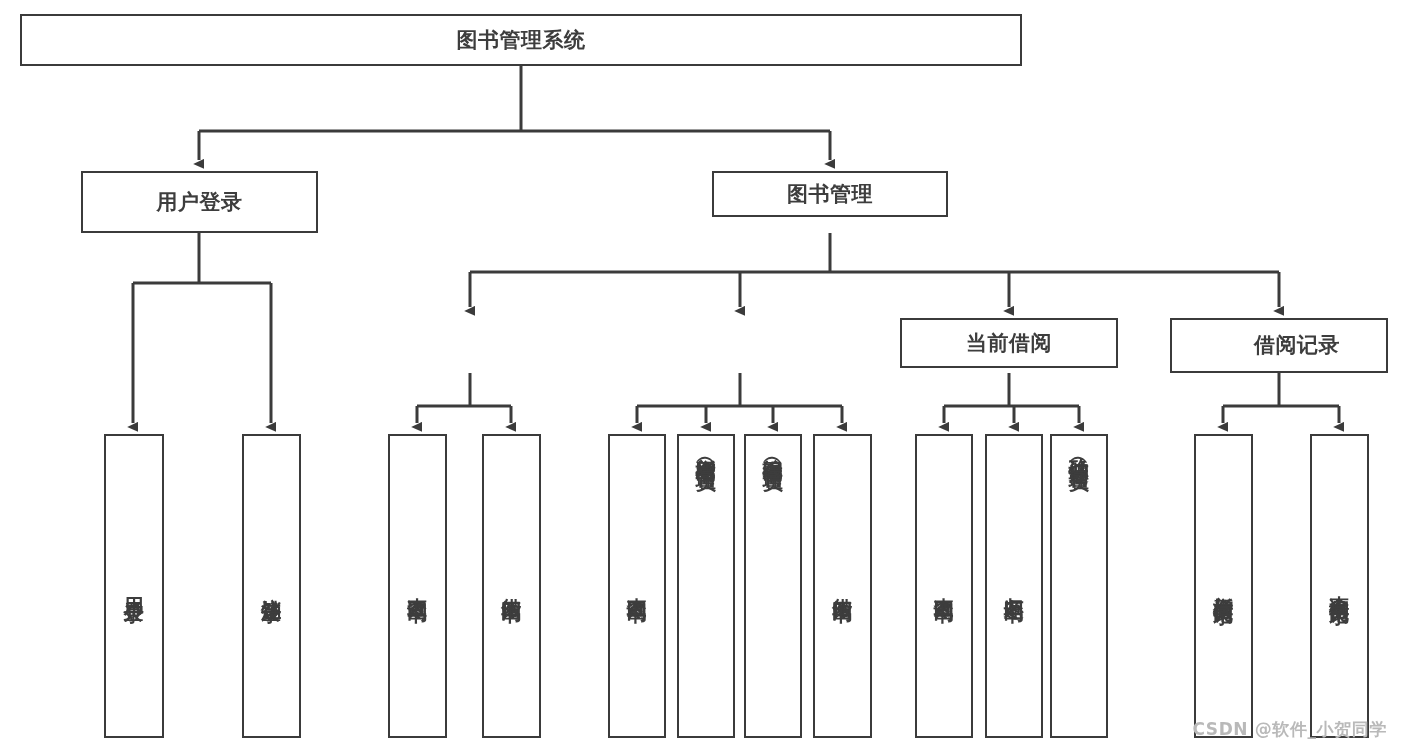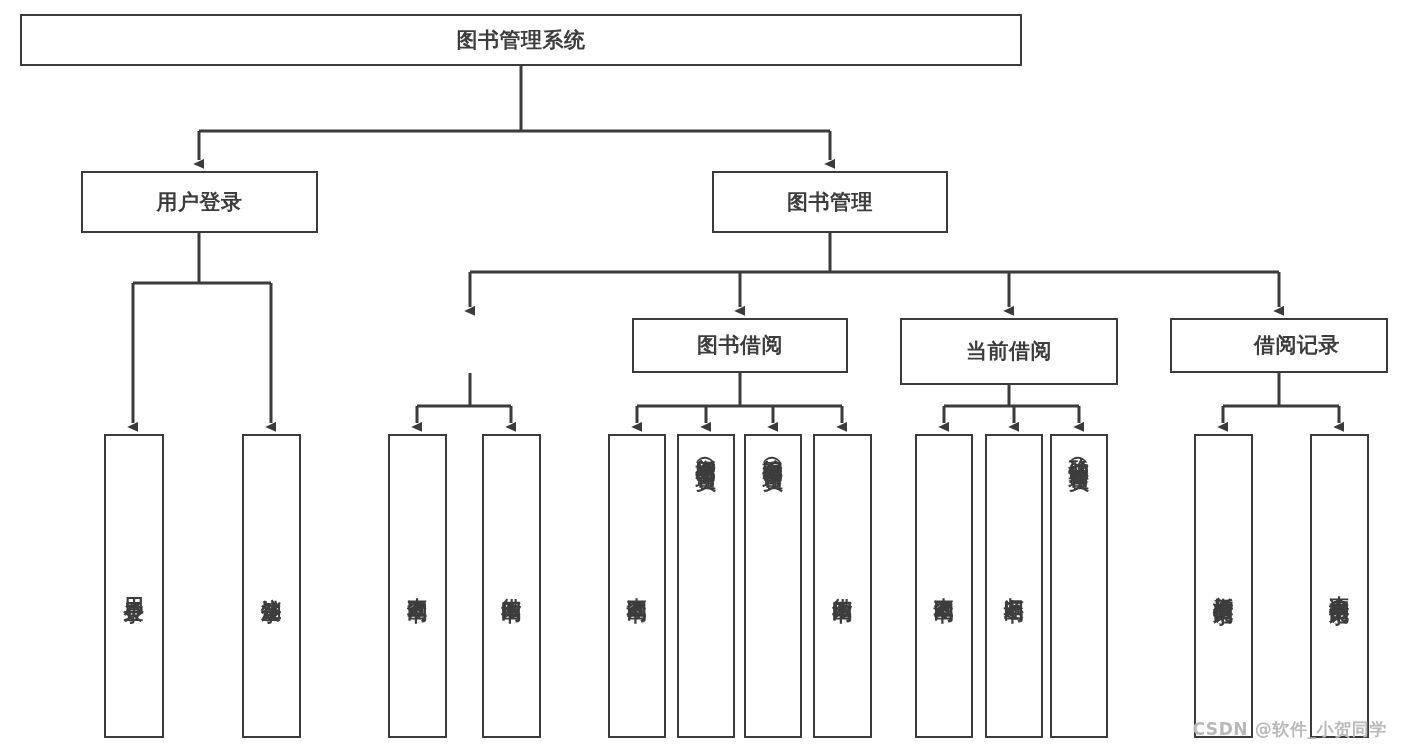--- a/index.html
+++ b/index.html
@@ -129,28 +129,25 @@
     </g>
   </svg>
 
   <div class="node" style="left:20px; top:14px; width:1002px; height:52px;">
     <span class="node-label">图书管理系统</span>
   </div>
 
   <div class="node" style="left:81px; top:171px; width:237px; height:62px;">
     <span class="node-label">用户登录</span>
   </div>
-  <div class="node" style="left:712px; top:171px; width:236px; height:62px;">
+  <div class="node" style="left:712px; top:171px; width:236px; height:46px;">
     <span class="node-label">图书管理</span>
   </div>
 
-  <div class="node" style="left:632px; top:318px; width:216px; height:55px;">
-    <span class="node-label">图书借阅</span>
-  </div>
-  <div class="node" style="left:900px; top:318px; width:218px; height:67px;">
+  <div class="node" style="left:900px; top:318px; width:218px; height:50px;">
     <span class="node-label">当前借阅</span>
   </div>
   <div class="node" style="left:1170px; top:318px; width:218px; height:55px;padding-left:36px;">
     <span class="node-label">借阅记录</span>
   </div>
 
   <div class="node leaf center-text" style="left:104px; top:434px; width:60px; height:304px;">
     <span class="node-label">用户登录</span>
   </div>
   <div class="node leaf center-text" style="left:242px; top:434px; width:59px; height:304px;">

